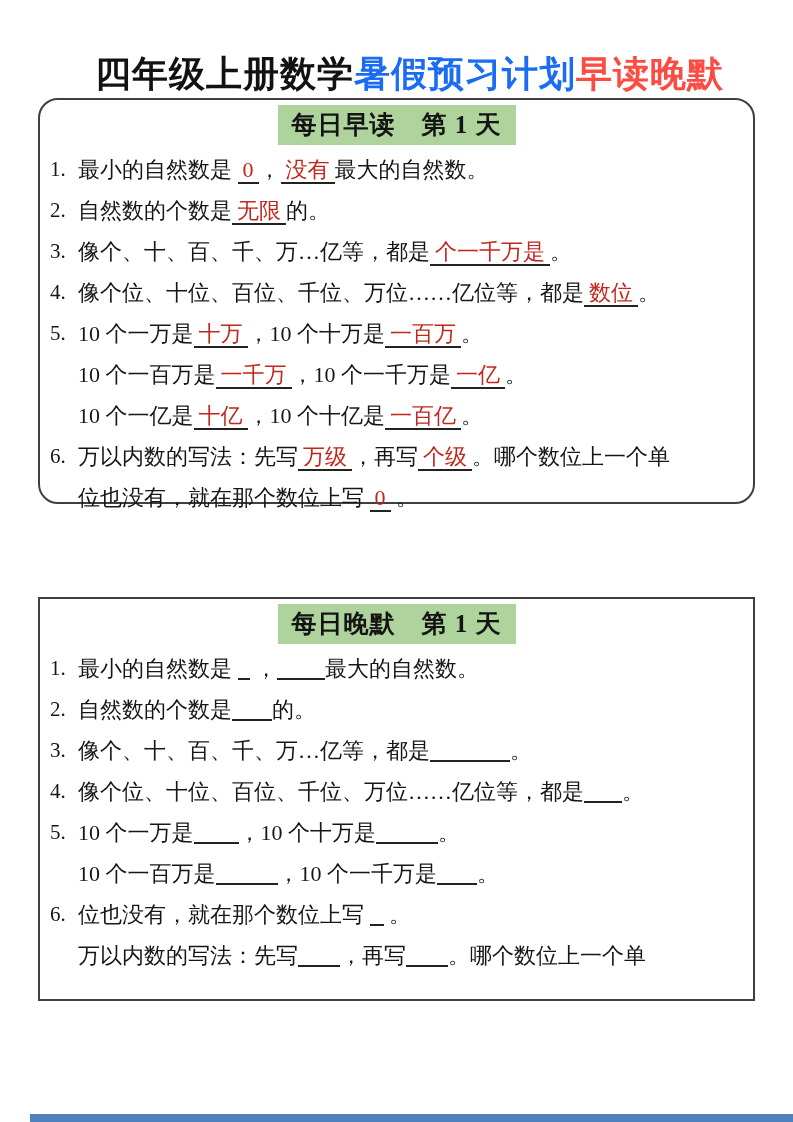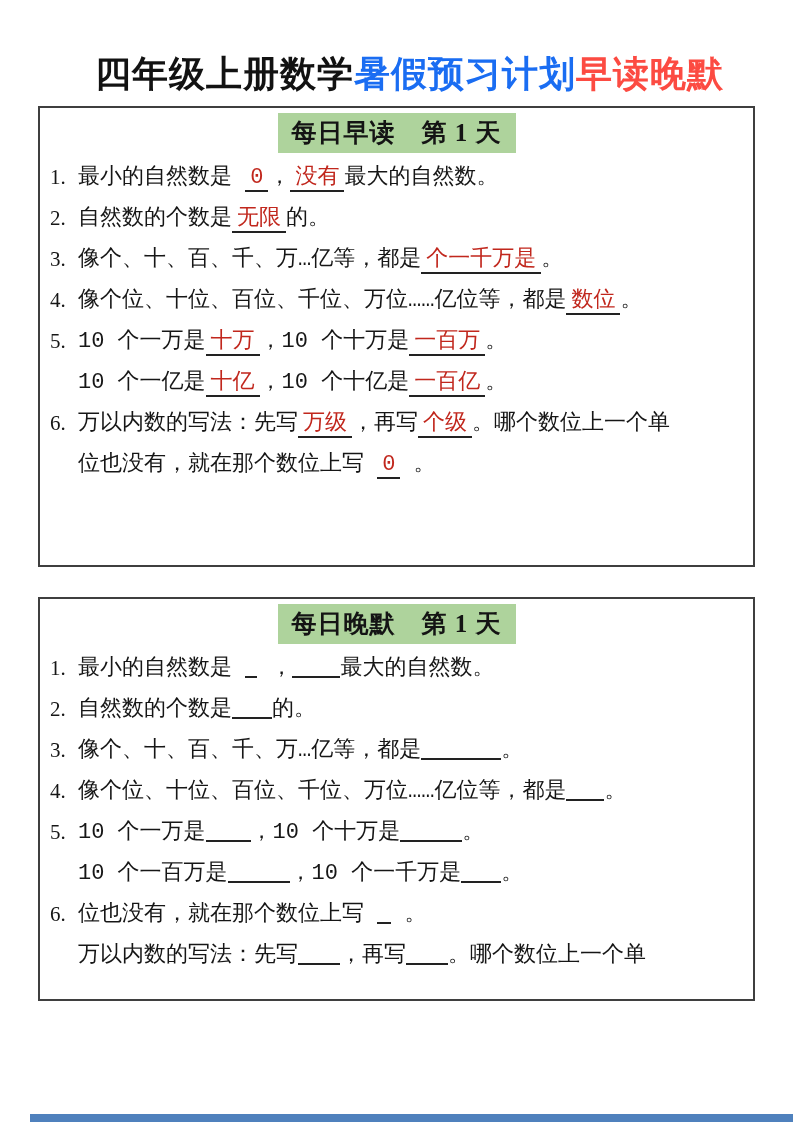--- a/index.html
+++ b/index.html
@@ -20,42 +20,41 @@
     white-space:nowrap;
   }
   .doc-title .t-black { color:#121212; }
   .doc-title .t-blue  { color:var(--title-blue); }
   .doc-title .t-coral { color:var(--title-coral); }
   .card {
     position:absolute; left:38px; width:717px;
     border:2px solid var(--card-border);
     background:#ffffff;
   }
-  .card.first  { top:106px; height:461px; }
+  .card.first  { top:98px; height:406px;border-radius:20px; }
   .card.second { top:597px; height:404px; }
   .card-header-row { text-align:center; margin-top:5px; }
   .card-header {
     display:inline-block;
     background:var(--header-green);
     color:#141414;
     font-size:25px; font-weight:bold;
     padding:3px 14px 4px 14px;
     letter-spacing:1px;
   }
   .card-items { padding:4px 8px 0 10px; }
   .item { display:flex; align-items:flex-start; }
   .item .num {
     flex:0 0 28px; width:28px;
     font-size:21px; line-height:41px;
   }
   .item .lines { flex:1 1 auto; }
   .line {
     font-size:22px; line-height:41px;
     white-space:nowrap;
-    font-family:Liberation Mono, monospace;
   }
   .answer {
     color:var(--answer-red);
     border-bottom:2px solid var(--underline);
     padding:0 5px;
   }
   .blank {
     display:inline-block;
     border-bottom:2px solid var(--underline);
     height:1em;
@@ -102,20 +101,21 @@
         <div class="item">
           <span class="num">4.</span>
           <div class="lines">
             <div class="line"><span>像个位、十位、百位、千位、万位……亿位等，都是</span><span class="answer">数位</span><span>。</span></div>
           </div>
         </div>
         <div class="item">
           <span class="num">5.</span>
           <div class="lines">
             <div class="line"><span>10 个一万是</span><span class="answer">十万</span><span>，10 个十万是</span><span class="answer">一百万</span><span>。</span></div>
+            <div class="line"><span>10 个一百万是</span><span class="answer">一千万</span><span>，10 个一千万是</span><span class="answer">一亿</span><span>。</span></div>
             <div class="line"><span>10 个一亿是</span><span class="answer">十亿</span><span>，10 个十亿是</span><span class="answer">一百亿</span><span>。</span></div>
           </div>
         </div>
         <div class="item">
           <span class="num">6.</span>
           <div class="lines">
             <div class="line"><span>万以内数的写法：先写</span><span class="answer">万级</span><span>，再写</span><span class="answer">个级</span><span>。哪个数位上一个单</span></div>
             <div class="line"><span>位也没有，就在那个数位上写 </span><span class="answer">0</span><span> 。</span></div>
           </div>
         </div>

